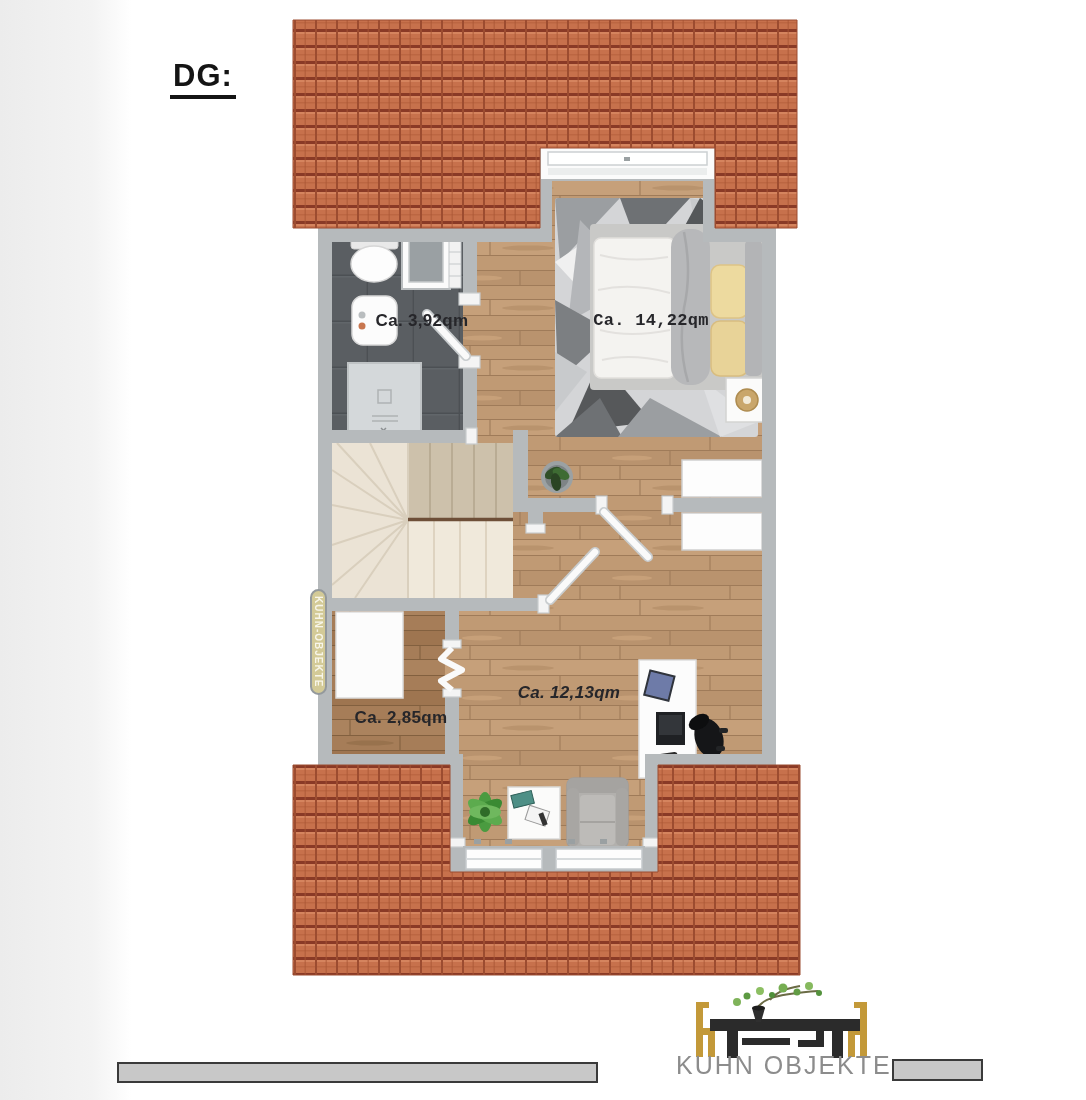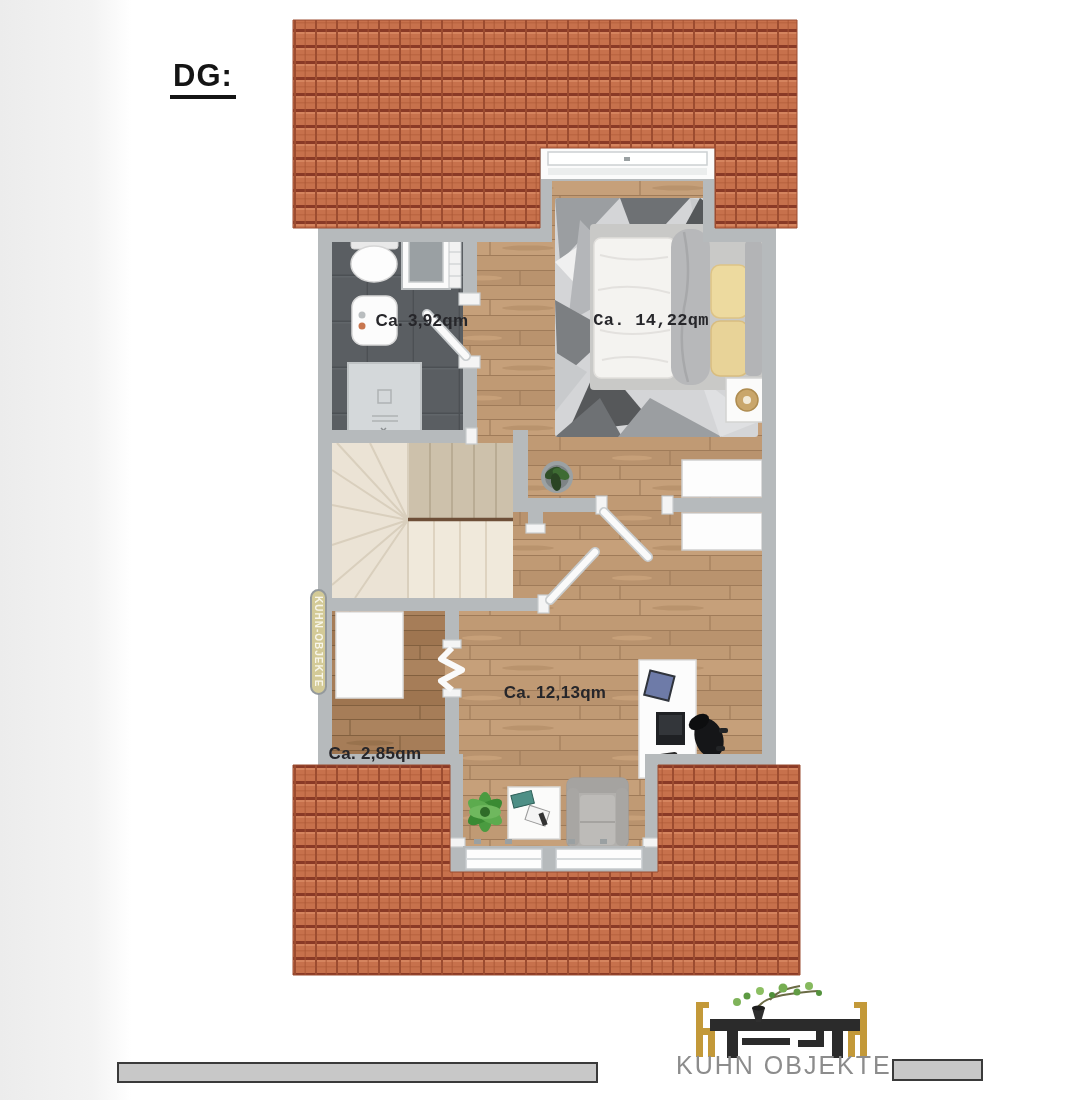--- a/index.html
+++ b/index.html
@@ -7,22 +7,22 @@
         font-family:"Liberation Sans",sans-serif;}
   .edge-band{position:absolute;left:0;top:0;width:132px;height:1100px;
         background:linear-gradient(to right,#ececec 0%,#f3f3f3 70%,#ffffff 100%);}
   .floor-title{position:absolute;left:170px;top:58px;font-size:31px;font-weight:700;color:#141414;
         border-bottom:4px solid #141414;padding:0 3px 1px 3px;letter-spacing:1px;}
   .plan-svg{position:absolute;left:0;top:0;}
   .area-label{position:absolute;width:170px;text-align:center;
         font-size:17px;font-weight:700;color:#26262a;letter-spacing:.3px;}
   .lbl-bath{left:337px;top:311px;}
   .lbl-bed{left:566px;top:311px;font-family:Liberation Mono, monospace;}
-  .lbl-storage{left:290px;top:708px;margin-top:36px;}
-  .lbl-living{left:470px;top:683px;}
+  .lbl-storage{left:316px;top:708px;}
+  .lbl-living{left:484px;top:683px;font-style:italic;}
   .watermark{position:absolute;left:310px;top:589px;height:106px;box-sizing:border-box;
         background:#d3ca97;border:2px solid #94999c;border-radius:10px;
         writing-mode:vertical-rl;text-align:center;
         font-size:10px;font-weight:700;letter-spacing:1px;color:#f8f6ea;padding:3px 1px;}
   .brand-name{position:absolute;left:676px;top:1051px;font-size:25px;font-weight:400;
         color:#8c8c8c;letter-spacing:2px;white-space:nowrap;text-align:right;}
 </style>
 </head>
 <body>
 

